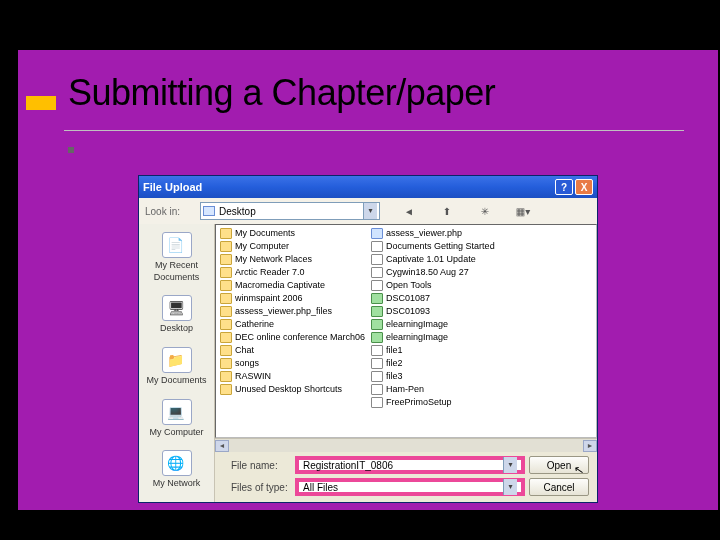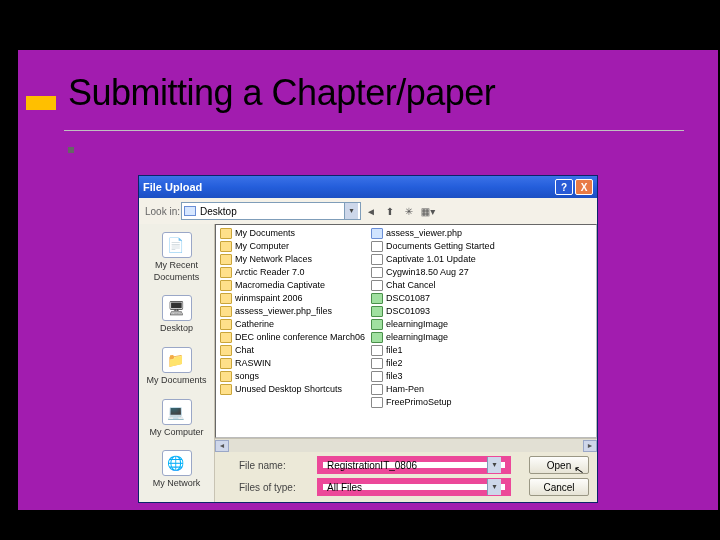--- a/index.html
+++ b/index.html
@@ -14,21 +14,21 @@
   .bullet .sq { width: 6px; height: 6px; background: #666; margin-top: 5px; flex: 0 0 auto; }
   .bold { font-weight: bold; }
 
   .dialog-wrap { display: flex; justify-content: center; margin-top: 22px; }
   .dialog { width: 460px; border: 1px solid #0a246a; background: #ece9d8; font-size: 10px; }
   .titlebar { height: 22px; background: linear-gradient(#3b72e8,#245edb 50%,#1b4fc3); display: flex; align-items: center; padding: 0 4px; color: #fff; font-size: 11px; font-weight: bold; }
   .titlebar .spacer { flex: 1; }
   .tbbtn { width: 18px; height: 16px; background: #e87b45; border: 1px solid #fff; border-radius: 2px; display: flex; align-items: center; justify-content: center; font-size: 10px; font-weight: bold; color: #fff; margin-left: 2px; }
   .tbbtn.help { background: #295bd6; }
 
-  .toolbar { height: 26px; background: #f4f1e8; display: flex; align-items: center; padding: 0 6px; gap: 1px; }
+  .toolbar { height: 26px; background: #f4f1e8; display: flex; align-items: center; padding: 0 6px; gap: 20px; }
   .toolbar .lbl { color: #666; font-size: 10px; }
   .lookin { flex: 0 0 180px; height: 18px; background: #fff; border: 1px solid #7f9db9; display: flex; align-items: center; padding: 0 2px; gap: 4px; }
   .lookin .dd { margin-left: auto; width: 14px; height: 16px; background: #cdd7ea; border-left: 1px solid #7f9db9; display: flex; align-items: center; justify-content: center; font-size: 8px; color: #444; }
   .tbicon { width: 18px; height: 18px; border: 1px solid transparent; display: flex; align-items: center; justify-content: center; font-size: 10px; color: #555; }
 
   .mainrow { display: flex; }
   .places { width: 76px; background: #f0efe6; border-right: 1px solid #c8c3b3; padding: 4px 0; }
   .place { display: flex; flex-direction: column; align-items: center; padding: 4px 2px 8px 2px; gap: 2px; color: #333; font-size: 9px; text-align: center; }
   .place .picon { width: 30px; height: 26px; background: #fff; border: 1px solid #9aa7c7; border-radius: 3px; display: flex; align-items: center; justify-content: center; font-size: 14px; }
 
@@ -37,23 +37,23 @@
   .filecol { display: flex; flex-direction: column; gap: 0; }
   .fitem { display: flex; align-items: center; gap: 3px; font-size: 9px; color: #000; height: 13px; white-space: nowrap; }
   .fitem .ficon { width: 12px; height: 11px; background: #ffe08a; border: 1px solid #caa53a; border-radius: 1px; flex: 0 0 auto; }
   .fitem .ficon.php { background: #d0e4ff; border-color: #6a8ed6; }
   .fitem .ficon.file { background: #fff; border-color: #888; }
   .fitem .ficon.img { background: #a0e0a0; border-color: #4a904a; }
   .scroll { height: 14px; background: #e2e0d4; border-top: 1px solid #c5c1b2; display: flex; align-items: center; }
   .scroll .sbtn { width: 14px; height: 12px; background: #cfd7ea; border: 1px solid #9aa7c7; font-size: 7px; display:flex;align-items:center;justify-content:center;color:#555; }
   .scroll .track { flex: 1; height: 12px; }
 
-  .bottombar { padding: 4px 8px 6px 24px; display: grid; grid-template-columns: 60px 1fr 60px; gap: 4px 18px; align-items: center; }
+  .bottombar { padding: 4px 8px 6px 16px; display: grid; grid-template-columns: 60px 1fr 60px; gap: 4px 4px; align-items: center; }
   .bottombar .lbl2 { font-size: 10px; color: #444; }
-  .field { height: 18px; background: #fff; border: 6px solid #ec4899; display: flex; align-items: center; padding: 0 4px; font-size: 10px; }
+  .field { height: 18px; background: #fff; border: 4px solid #ec4899; display: flex; align-items: center; padding: 0 4px; font-size: 10px; }
   .field .dd { margin-left: auto; width: 14px; height: 16px; background: #cdd7ea; border-left: 1px solid #7f9db9; display:flex;align-items:center;justify-content:center;font-size:8px;color:#444; }
   .btn { height: 18px; background: linear-gradient(#fdfdfb,#e7e4d6); border: 1px solid #9a9784; border-radius: 2px; font-size: 10px; display: flex; align-items: center; justify-content: center; position: relative; }
   .cursor { position: absolute; right: 4px; top: 6px; font-size: 12px; color: #000; transform: rotate(-10deg); }
 
   .icon-folder { width:12px;height:10px;background:#d7e7ff;border:1px solid #6a8ed6; }
 </style>
 </head>
 <body>
 
 <div class="slide">
@@ -152,25 +152,25 @@
                   <div class="fitem">
                     <span class="ficon "></span>
                     <span>DEC online conference March06</span>
                   </div>
                   <div class="fitem">
                     <span class="ficon "></span>
                     <span>Chat</span>
                   </div>
                   <div class="fitem">
                     <span class="ficon "></span>
+                    <span>songs</span>
+                  </div>
+                  <div class="fitem">
+                    <span class="ficon "></span>
                     <span>RASWIN</span>
-                  </div>
-                  <div class="fitem">
-                    <span class="ficon "></span>
-                    <span>songs</span>
                   </div>
                   <div class="fitem">
                     <span class="ficon "></span>
                     <span>Unused Desktop Shortcuts</span>
                   </div>
                 </div>
               <div class="filecol" id="col2">
                   <div class="fitem">
                     <span class="ficon php"></span>
                     <span>assess_viewer.php</span>
@@ -182,21 +182,21 @@
                   <div class="fitem">
                     <span class="ficon file"></span>
                     <span>Captivate 1.01 Update</span>
                   </div>
                   <div class="fitem">
                     <span class="ficon file"></span>
                     <span>Cygwin18.50 Aug 27</span>
                   </div>
                   <div class="fitem">
                     <span class="ficon file"></span>
-                    <span>Chat Cancel</span>
+                    <span>Open Tools</span>
                   </div>
                   <div class="fitem">
                     <span class="ficon img"></span>
                     <span>DSC01087</span>
                   </div>
                   <div class="fitem">
                     <span class="ficon img"></span>
                     <span>DSC01093</span>
                   </div>
                   <div class="fitem">

